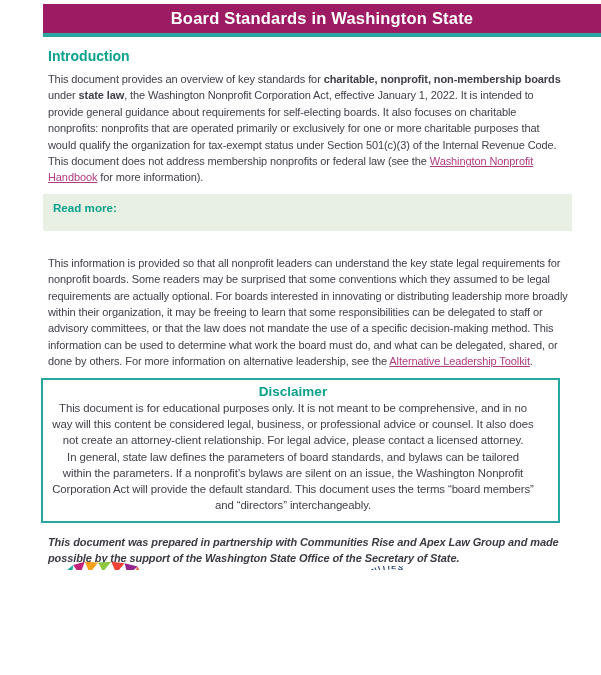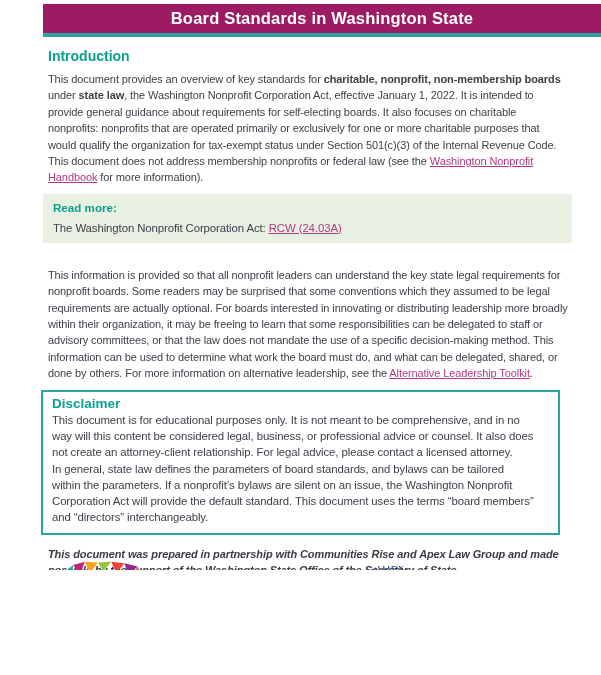--- a/index.html
+++ b/index.html
@@ -20,21 +20,21 @@
   .b { font-weight:700; }
   a.doc-link { color:#b03b80; text-decoration:underline; cursor:pointer; }
 
   
   .readmore { background:#e8efe3; margin-left:-5px; width:529px; padding:7px 28px 9px 10px; margin-bottom:24px; }
   .rm-head { color:#0ca18c; font-size:11.6px; font-weight:700; margin-bottom:8px; }
   .rm-line { font-size:11.4px; letter-spacing:-0.1px; margin-bottom:9px; }
   .rm-line:last-child { margin-bottom:0; }
 
   
-  .disclaimer { border:2px solid #2aa6a2; margin-left:-7px; width:519px; padding:4px 24px 7px 9px; margin-top:5px; }
+  .disclaimer { border:2px solid #2aa6a2; margin-left:-7px; width:519px; padding:4px 24px 7px 9px; margin-top:5px;text-align:center; }
   .disclaimer h2 { color:#0ca18c; font-size:13.5px; font-weight:700; margin-bottom:2px; }
   .disclaimer p { font-size:11.4px; line-height:15.9px; letter-spacing:-0.1px; }
   .disclaimer p + p { margin-top:2px; }
 
   
   .credit { margin-top:12px; width:540px; font-size:11px; line-height:15.5px;
             font-style:italic; font-weight:600; color:#3a3b43; letter-spacing:-0.1px; }
 
   
   .logos { position:absolute; left:58px; top:560px; width:500px; display:flex; align-items:flex-start; }
@@ -65,21 +65,20 @@
   <div class="banner-rule"></div>
 
   <div class="content">
 
     <h2 class="sec">Introduction</h2>
 
     <p class="body"><span>This document provides an overview of key standards for </span><span class="b">charitable, nonprofit, non-membership boards</span><span> under </span><span class="b">state law</span><span>, the Washington Nonprofit Corporation Act, effective January 1, 2022. It is intended to provide general guidance about requirements for self-electing boards. It also focuses on charitable nonprofits: nonprofits that are operated primarily or exclusively for one or more charitable purposes that would qualify the organization for tax-exempt status under Section 501(c)(3) of the Internal Revenue Code.  This document does not address membership nonprofits or federal law (see the </span><a class="doc-link">Washington Nonprofit Handbook</a><span> for more information).</span></p>
 
     <div class="readmore">
       <div class="rm-head">Read more:</div>
-      <div class="rm-line"><span>The Washington Nonprofit Corporation Act: </span><a class="doc-link">RCW (24.03A)</a></div>
     </div>
 
     <p class="body"><span>This information is provided so that all nonprofit leaders can understand the key state legal requirements for nonprofit boards. Some readers may be surprised that some conventions which they assumed to be legal requirements are actually optional. For boards interested in innovating or distributing leadership more broadly within their organization, it may be freeing to learn that some responsibilities can be delegated to staff or advisory committees, or that the law does not mandate the use of a specific decision-making method. This information can be used to determine what work the board must do, and what can be delegated, shared, or done by others. For more information on alternative leadership, see the </span><a class="doc-link">Alternative Leadership Toolkit</a><span>.</span></p>
 
     <div class="disclaimer">
       <h2>Disclaimer</h2>
       <p>This document is for educational purposes only. It is not meant to be comprehensive, and in no way will this content be considered legal, business, or professional advice or counsel. It also does not create an attorney-client relationship. For legal advice, please contact a licensed attorney.</p>
       <p>In general, state law defines the parameters of board standards, and bylaws can be tailored within the parameters. If a nonprofit’s bylaws are silent on an issue, the Washington Nonprofit Corporation Act will provide the default standard. This document uses the terms “board members” and “directors” interchangeably.</p>
     </div>
 

